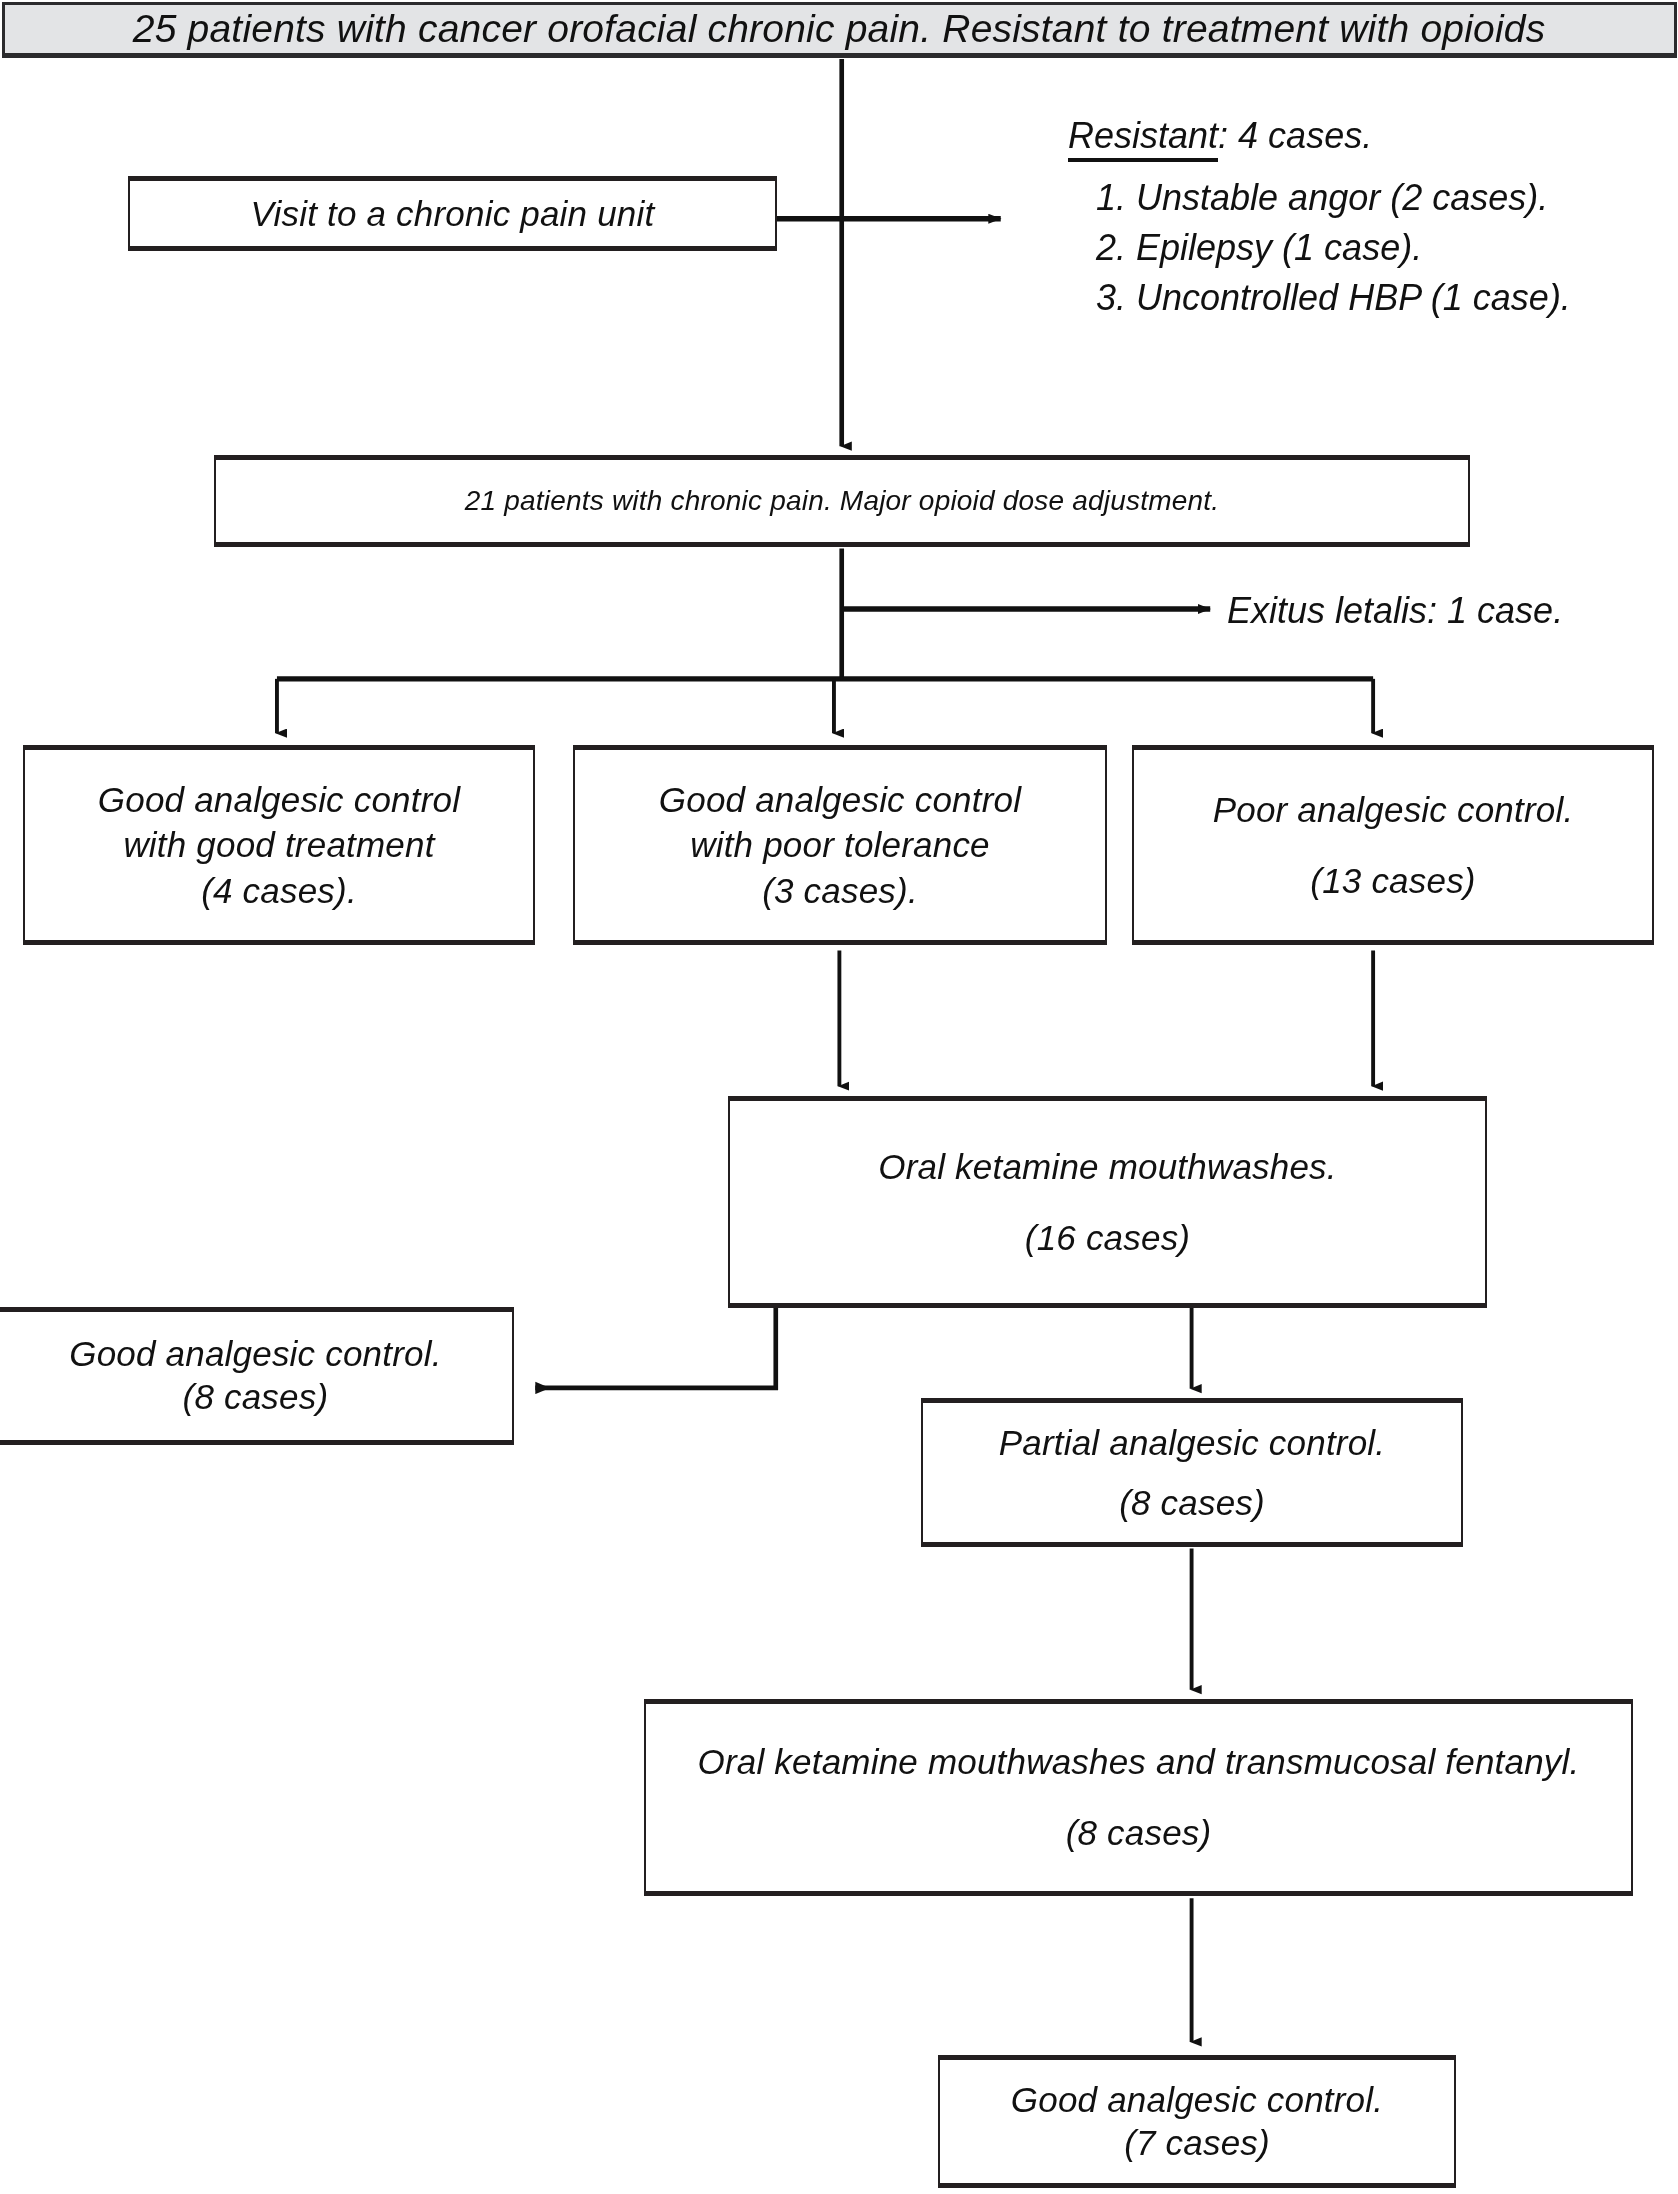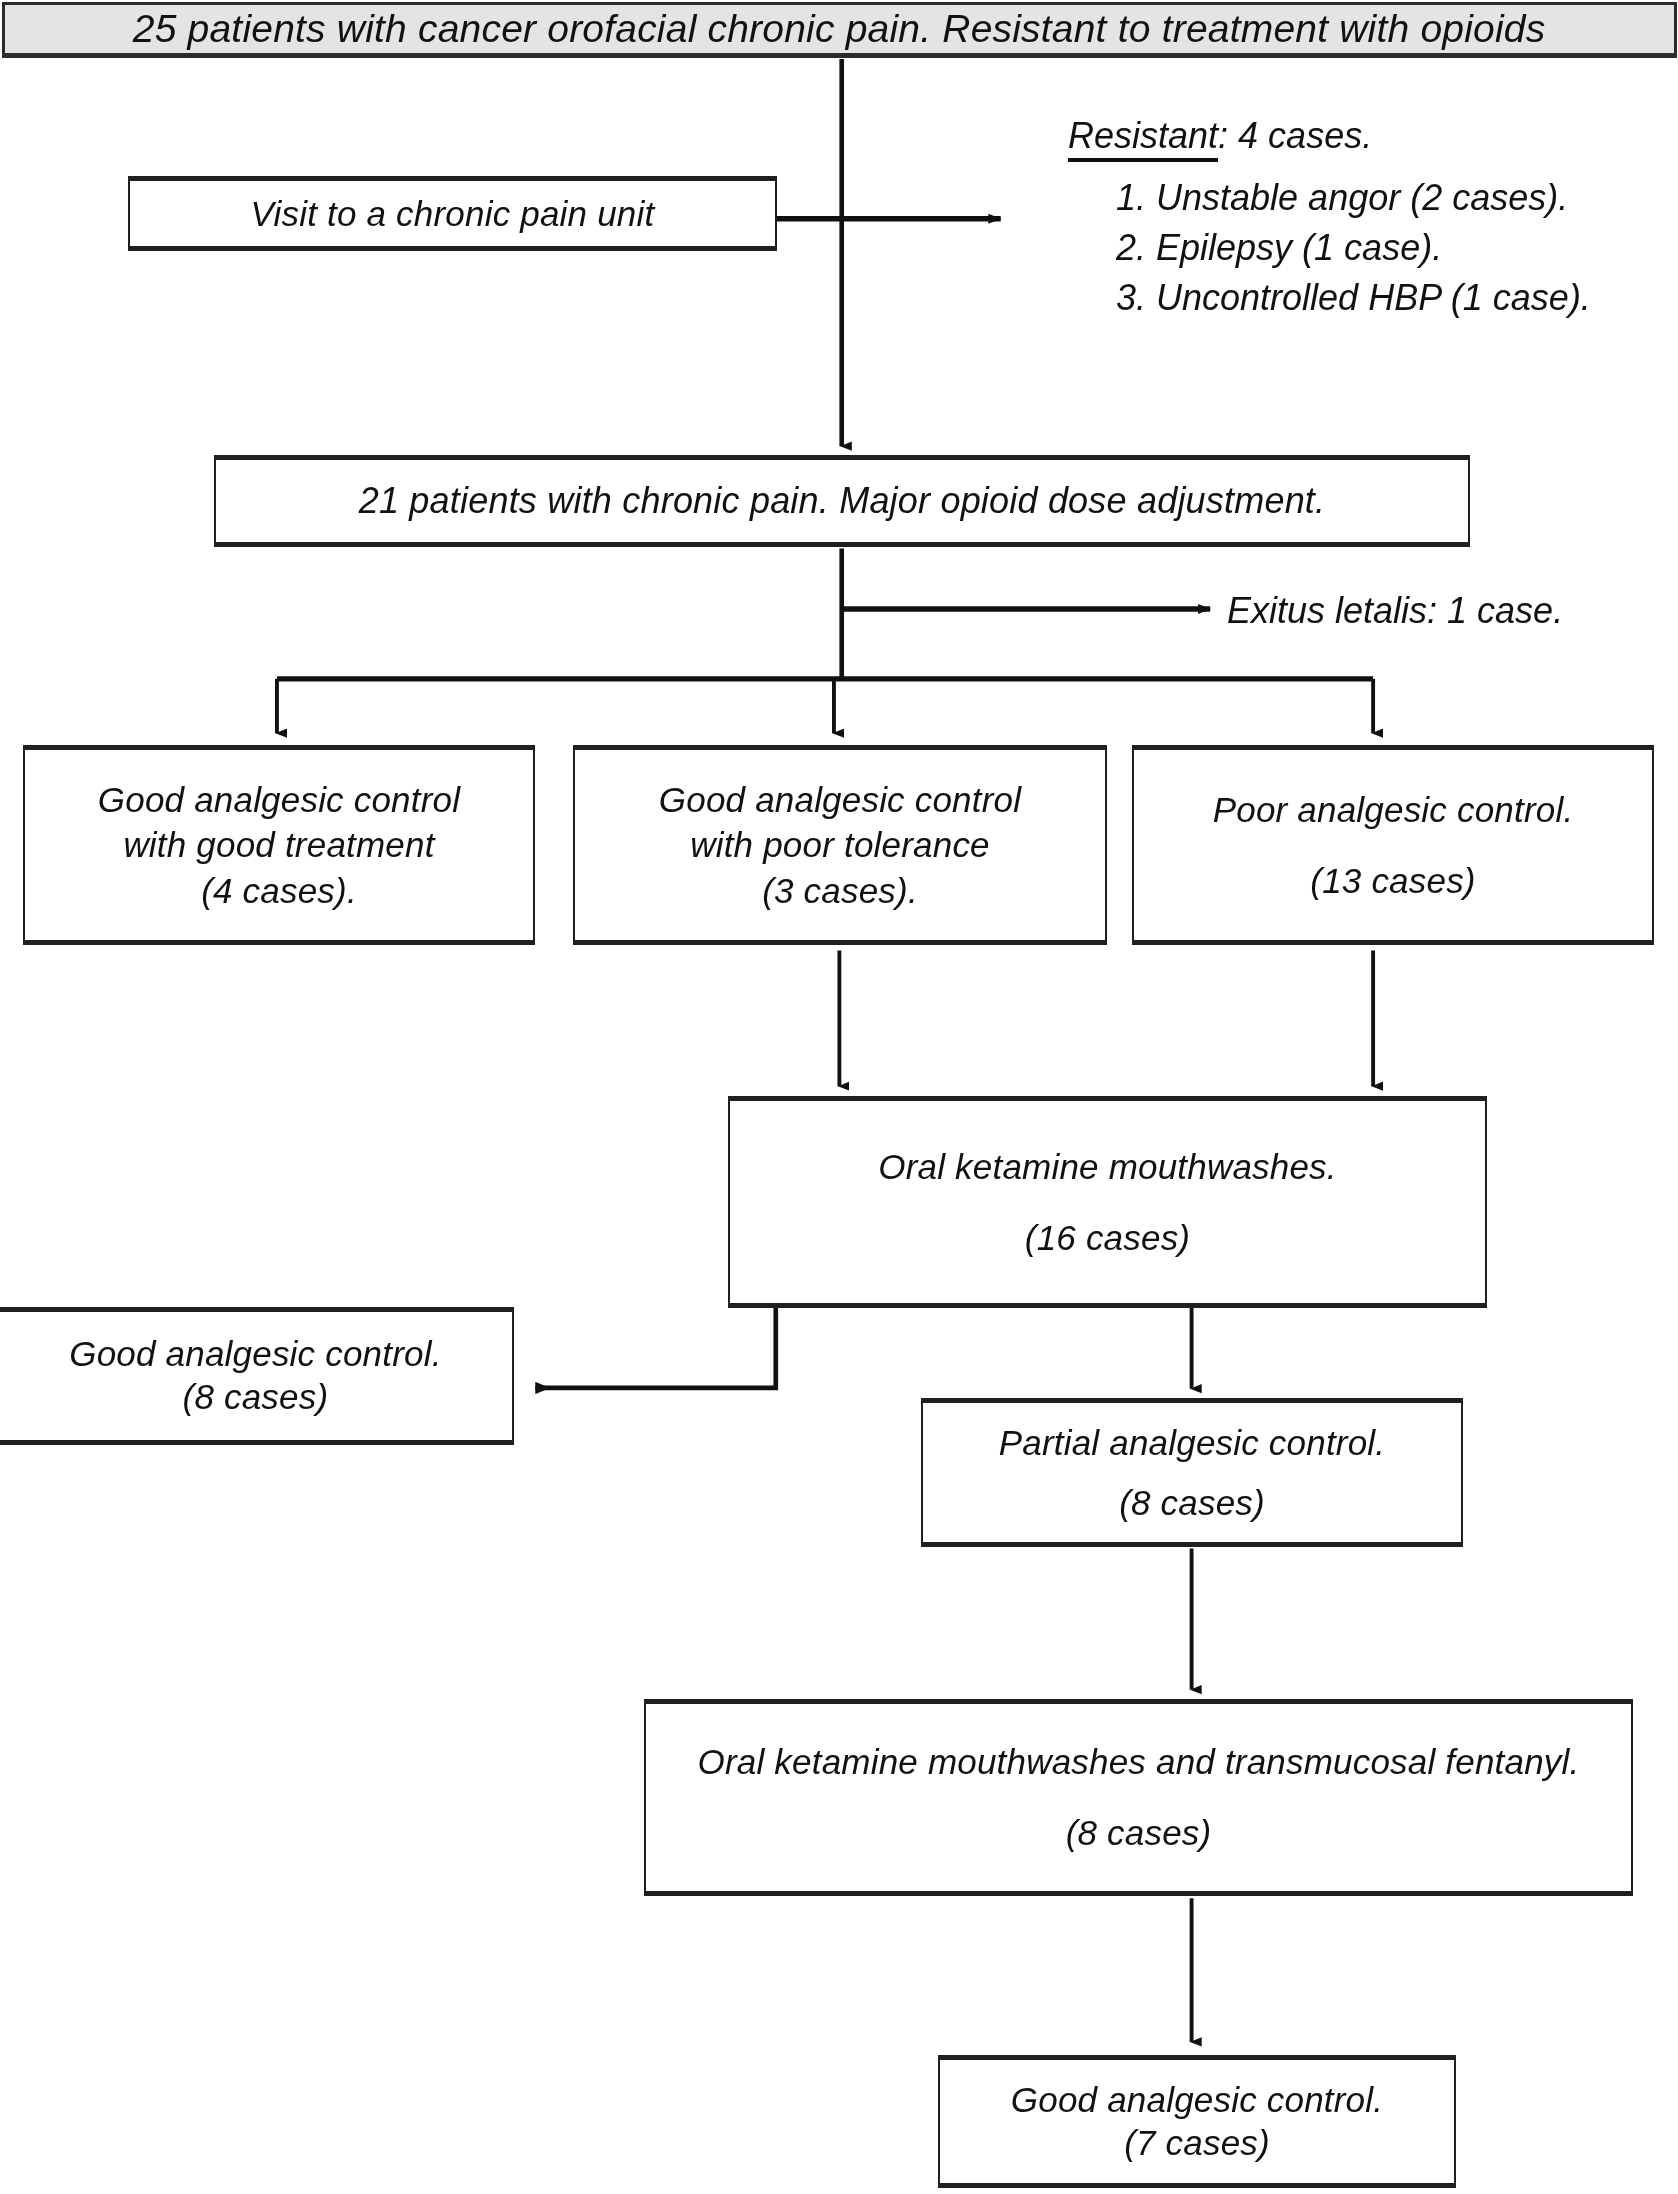--- a/index.html
+++ b/index.html
@@ -64,21 +64,21 @@
   .u-underline {
     border-bottom: 4.7px solid #111111;
     padding-bottom: 1.6px;
   }
   .excl-title { margin-bottom: 20px; }
   .excl-list .line { margin-bottom: 7.8px; }
 
   
   .fs-header { font-size: 39px; }
   .fs-box    { font-size: 35px; }
-  .fs-boxbig { font-size: 36px; }
+  .fs-boxbig { font-size: 28px; }
   .fs-excl   { font-size: 36px; }
   .fs-exitus { font-size: 36px; }
 
   .lh-tight .line { line-height: 1.22; }
   .lh-loose .line { line-height: 1.30; }
   .gap-lg { height: 31px; }
   .gap-md { height: 20px; }
 </style>
 </head>
 <body>
@@ -132,21 +132,21 @@
   </div>
 
   <div class="node upright fs-box" style="left:128px; top:176px; width:649px; height:75px; border-top-width:5.4px; border-bottom-width:5.4px;font-style:italic;">
     <span class="line">Visit to a chronic pain unit</span>
   </div>
 
   <div class="textblock fs-excl" style="left:1068px; top:115px; width:605px;">
     <div class="excl-title">
       <span class="u-underline">Resistant</span><span>: 4 cases.</span>
     </div>
-    <div class="excl-list" style="margin-left:48px;">
+    <div class="excl-list" style="margin-left:28px;">
       <span class="line">1. Unstable angor (2 cases).</span>
       <span class="line">2. Epilepsy (1 case).</span>
       <span class="line">3. Uncontrolled HBP (1 case).</span>
     </div>
   </div>
 
   <div class="node fs-boxbig" style="left:214px; top:455px; width:1256px; height:92px;">
     <span class="line">21 patients with chronic pain. Major opioid dose adjustment.</span>
   </div>
 

